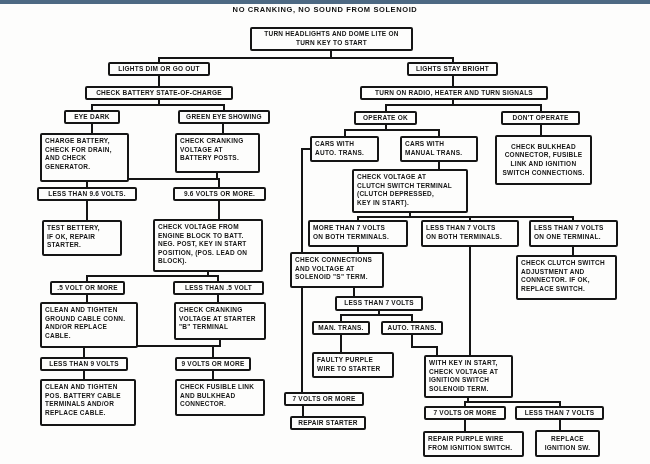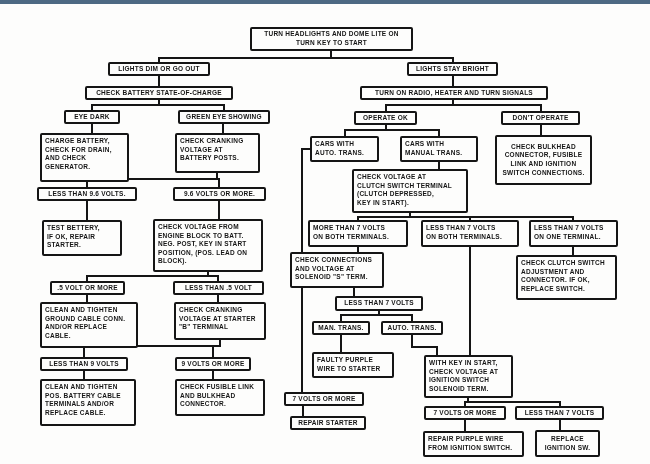--- a/index.html
+++ b/index.html
@@ -18,20 +18,21 @@
     background:#fdfdfc;color:#151515;font-weight:bold;font-size:6.5px;line-height:1.32;
     letter-spacing:.25px;padding:2px 3px;white-space:pre-line;text-align:left;
   }
   .c{display:flex;align-items:center;justify-content:center;text-align:center;padding:1px 2px;}
 </style>
 </head>
 <body>
 
 <div id="canvas">
   <div class="topbar"></div>
+  <div class="title">NO CRANKING, NO SOUND FROM SOLENOID</div>
 
   <div class="ln" style="left:330px;top:51px;width:2px;height:7px"></div>
   <div class="ln" style="left:158px;top:57px;width:296px;height:2px"></div>
   <div class="ln" style="left:158px;top:57px;width:2px;height:5px"></div>
   <div class="ln" style="left:452px;top:57px;width:2px;height:5px"></div>
   <div class="ln" style="left:158px;top:76px;width:2px;height:10px"></div>
   <div class="ln" style="left:158px;top:100px;width:2px;height:4px"></div>
   <div class="ln" style="left:91px;top:104px;width:134px;height:2px"></div>
   <div class="ln" style="left:91px;top:104px;width:2px;height:6px"></div>
   <div class="ln" style="left:223px;top:104px;width:2px;height:6px"></div>

